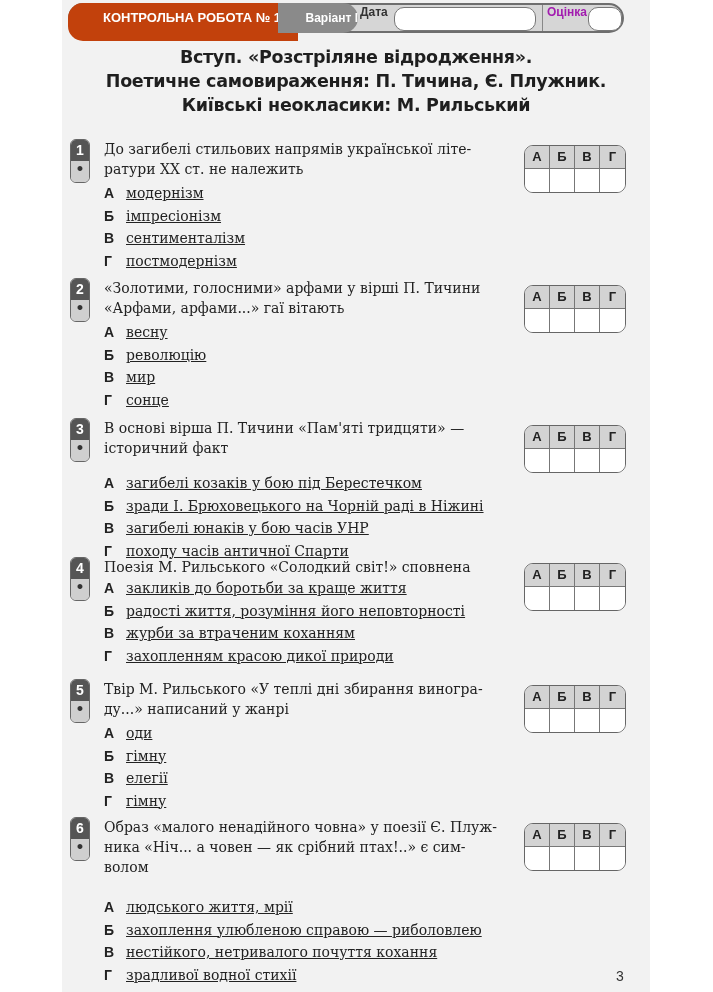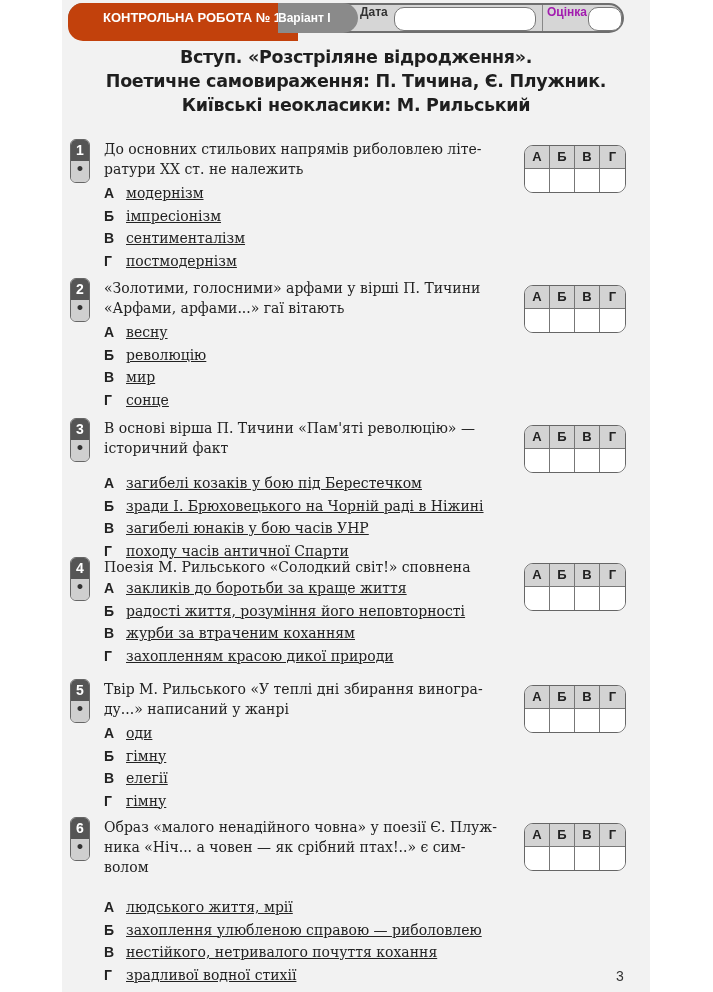--- a/index.html
+++ b/index.html
@@ -5,21 +5,21 @@
   html, body { margin:0; padding:0; }
   body { width:713px; height:992px; background:#ffffff; position:relative; overflow:hidden; }
   .page { position:absolute; left:62px; top:0; width:588px; height:992px; background:#f2f2f2; }
   
   .hdr { position:absolute; left:68px; top:3px; width:556px; height:30px; border-radius:15px;
          background:#d6d6d6; border:2px solid #6e6e6e; box-sizing:border-box; }
   .hdr-title { position:absolute; left:-2px; top:-2px; height:38px; width:230px; border-radius:15px 0 0 15px;
          background:#c2410c; color:#fff; font:bold 13px "Liberation Sans", sans-serif; line-height:30px;
          padding-left:18px; box-sizing:border-box;text-align:center; }
   .hdr-variant { position:absolute; left:208px; top:-2px; height:30px; width:80px; border-radius:0 15px 15px 0;
-         background:#8a8a8a; color:#fff; font:bold 12px "Liberation Sans", sans-serif; line-height:30px; text-align:left; }
+         background:#8a8a8a; color:#fff; font:bold 12px "Liberation Sans", sans-serif; line-height:30px; text-align:right; }
   .hdr-date-lbl { position:absolute; left:290px; top:0; line-height:26px; font:bold 12px "Liberation Sans", sans-serif; color:#333; }
   .hdr-date { position:absolute; left:324px; top:2px; width:140px; height:22px; border-radius:10px; background:#fff; border:1.5px solid #777; }
   .hdr-grade-lbl { position:absolute; left:472px; top:0; line-height:26px; font:bold 12px "Liberation Sans", sans-serif; color:#a21caf; padding-left:4px; border-left:1.5px solid #888; height:26px;}
   .hdr-grade { position:absolute; left:518px; top:2px; width:32px; height:22px; border-radius:10px; background:#fff; border:1.5px solid #777; }
   
   .title { position:absolute; left:62px; top:45px; width:588px; text-align:center;
            font:bold 17.5px "DejaVu Sans", sans-serif; color:#1f1f1f; line-height:24px; letter-spacing:-0.3px; }
   
   .q { position:absolute; left:70px; width:440px; }
   .badge { position:absolute; left:0; top:0; width:20px; height:44px; border-radius:6px; overflow:hidden; border:1.5px solid #666; box-sizing:border-box; }
@@ -54,21 +54,21 @@
   <div>Поетичне самовираження: П. Тичина, Є. Плужник.</div>
   <div>Київські неокласики: М. Рильський</div>
 </div>
 
 <div class="q" style="top:139px">
   <div class="badge">
     <div class="badge-num">1</div>
     <div class="badge-dot">•</div>
   </div>
   <div class="q-text">
-    <div>До основних стильових напрямів риболовлею літе-</div>
+    <div>До загибелі стильових напрямів української літе-</div>
     <div>ратури XX ст. не належить</div>
   </div>
   <div style="margin-top:3px">
     <div class="opt"><span class="opt-l">А</span><span>модернізм</span></div>
     <div class="opt"><span class="opt-l">Б</span><span>імпресіонізм</span></div>
     <div class="opt"><span class="opt-l">В</span><span>сентименталізм</span></div>
     <div class="opt"><span class="opt-l">Г</span><span>постмодернізм</span></div>
   </div>
 </div>
 <div class="grid" style="top:145px">
@@ -108,21 +108,21 @@
   <div class="gc"></div>
   <div class="gc"></div>
 </div>
 
 <div class="q" style="top:418px">
   <div class="badge">
     <div class="badge-num">3</div>
     <div class="badge-dot">•</div>
   </div>
   <div class="q-text">
-    <div>В основі вірша П. Тичини «Пам'яті революцію» —</div>
+    <div>В основі вірша П. Тичини «Пам'яті тридцяти» —</div>
     <div>історичний факт</div>
   </div>
   <div style="margin-top:14px">
     <div class="opt"><span class="opt-l">А</span><span>загибелі козаків у бою під Берестечком</span></div>
     <div class="opt"><span class="opt-l">Б</span><span>зради І. Брюховецького на Чорній раді в Ніжині</span></div>
     <div class="opt"><span class="opt-l">В</span><span>загибелі юнаків у бою часів УНР</span></div>
     <div class="opt"><span class="opt-l">Г</span><span>походу часів античної Спарти</span></div>
   </div>
 </div>
 <div class="grid" style="top:425px">

